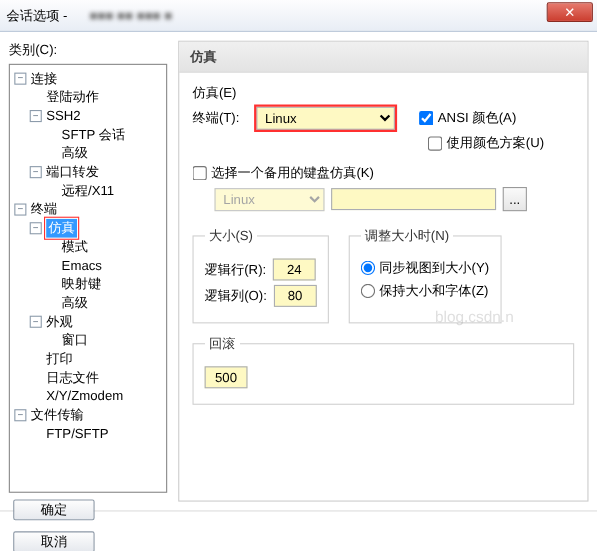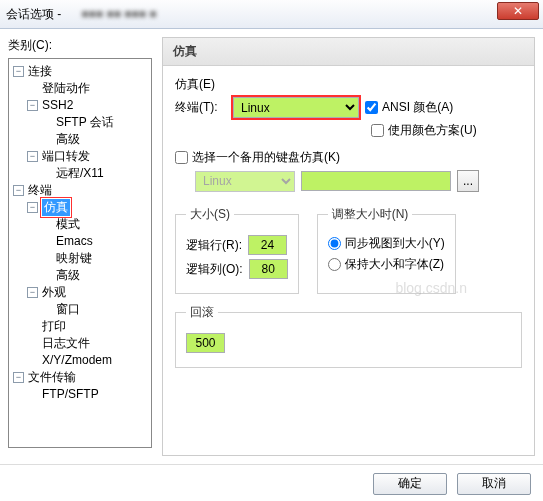--- a/index.html
+++ b/index.html
@@ -18,31 +18,31 @@
 .exp { width: 11px; height: 11px; border: 1px solid #8c9bab; color: #5a6b7e; font-size: 9px; line-height: 9px; text-align: center; background: #fff; margin-right: 2px; flex-shrink: 0; }
 .noexp { width: 11px; margin-right: 2px; flex-shrink: 0; }
 .sel { background: #3399ff; color: #fff; outline: 1px solid #ff3030; outline-offset: 1px; padding: 0 2px; }
 .right { flex: 1; border: 1px solid #ccc; background: #fff; padding: 0; }
 .sect-title { background: linear-gradient(#f0f0f0,#e3e3e3); border-bottom: 1px solid #d0d0d0; padding: 5px 10px; font-weight: bold; color: #444; }
 .panel { padding: 10px 12px; }
 fieldset { border: 1px solid #d0d0d0; margin-top: 10px; padding: 8px 10px 10px; }
 legend { padding: 0 4px; color: #333; }
 .row { display: flex; align-items: center; gap: 6px; margin: 4px 0; }
 .lbl { min-width: 52px; }
-select, input[type=text] { border: 1px solid #abadb3; height: 20px; padding: 1px 3px; background: #bef264; }
+select, input[type=text] { border: 1px solid #abadb3; height: 20px; padding: 1px 3px; background: #fef9c3; }
 select { height: 21px; }
 .term-select { width: 126px; outline: 2px solid #ff3030; outline-offset: 0; }
 .cb { display: flex; align-items: center; gap: 4px; }
 input[type=checkbox], input[type=radio] { margin: 0; }
 .keymap-row select { width: 100px; }
 .keymap-row .path { width: 150px; }
 .btn-sm { width: 22px; height: 22px; border: 1px solid #999; background: linear-gradient(#fafafa,#e6e6e6); text-align: center; line-height: 18px; }
 .size-grid { display: flex; gap: 18px; }
 .num { width: 39px; text-align: center; }
-.footer { height: 38px; border-top: 1px solid #ddd; display: flex; justify-content: flex-end; align-items: center; padding: 0 12px; gap: 10px; }
+.footer { height: 38px; border-top: 1px solid #ddd; display: flex; justify-content: flex-end; padding: 0 12px; gap: 10px; flex-direction: column; }
 .btn { width: 74px; height: 22px; border: 1px solid #8c98a6; background: linear-gradient(#fdfdfd,#e6e9ee); border-radius: 2px; }
 .watermark { position: absolute; right: 76px; top: 280px; color: rgba(160,160,160,0.35); font-size: 14px; pointer-events: none; }
 </style>
 </head>
 <body>
 
 <div class="titlebar">
   <span>会话选项 -</span>
   <span class="blur">■■■ ■■ ■■■ ■</span>
   <div class="close-btn">
@@ -193,29 +193,29 @@
     </div>
   </div>
 
   <div class="right">
     <div class="sect-title">仿真</div>
     <div class="panel">
       <div>仿真(E)</div>
       <div class="row">
         <span class="lbl">终端(T):</span>
         <select class="term-select"><option>Linux</option></select>
-        <label class="cb" style="">
+        <label class="cb" style="margin-left:16px">
             <input type="checkbox" checked="" style="">
             <span>ANSI 颜色(A)</span>
           </label>
       </div>
       <div class="row">
           <span class="lbl"></span>
           <span style="width:126px"></span>
-        <label class="cb" style="margin-left:6px">
+        <label class="cb" style="margin-left:24px">
             <input type="checkbox" style="">
             <span>使用颜色方案(U)</span>
           </label>
       </div>
       <div class="row" style="margin-top:10px">
         <label class="cb">
             <input type="checkbox" style="">
             <span>选择一个备用的键盘仿真(K)</span>
           </label>
       </div>

